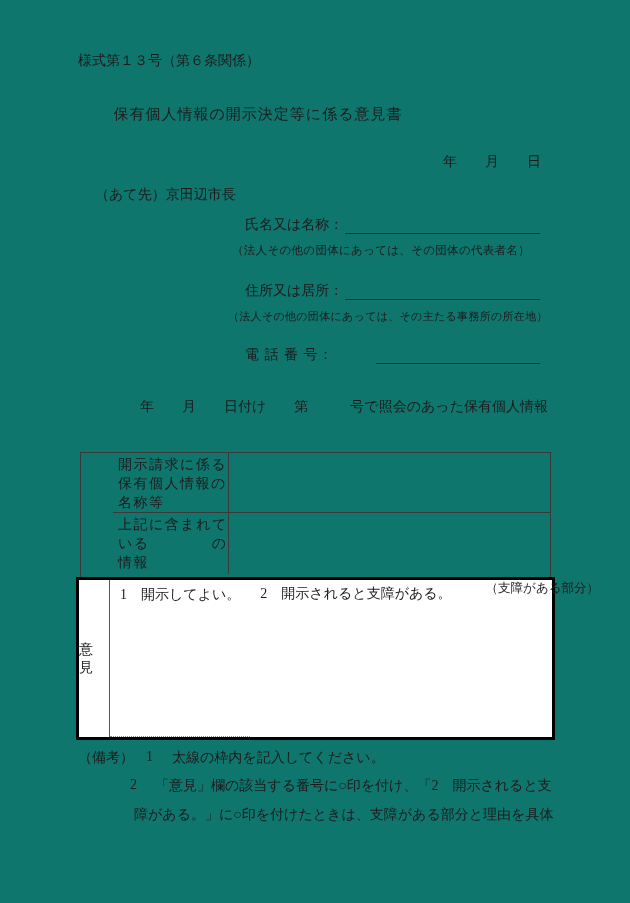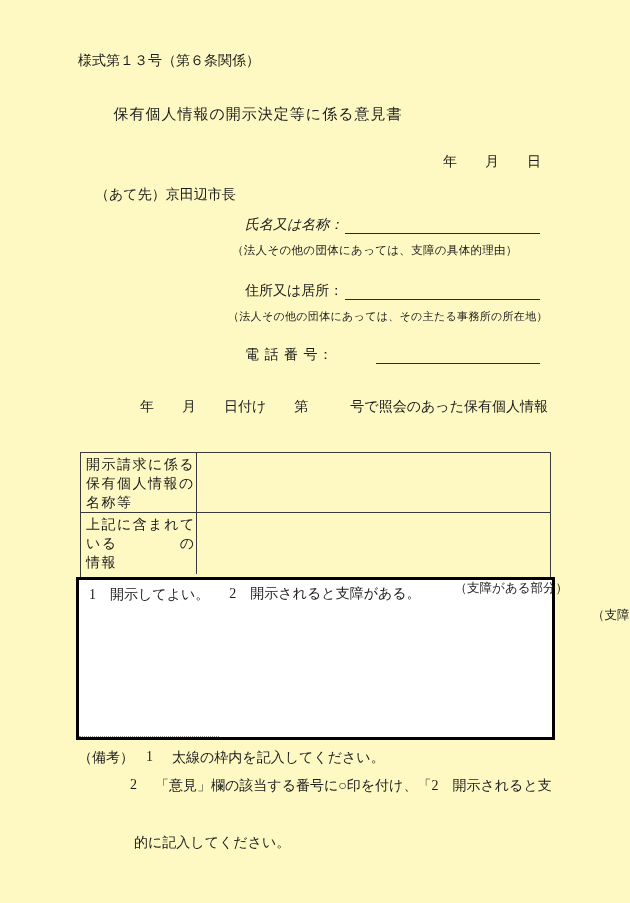--- a/index.html
+++ b/index.html
@@ -1,28 +1,28 @@
 <!DOCTYPE html>
 <html><head>
 <meta charset="utf-8">
 <style>
   html,body { margin:0; padding:0; background:#ffffff; }
   .page {
-    position:relative; width:630px; height:903px; background:#fef9c3;
+    position:relative; width:630px; height:903px; background:#0f766e;
     font-family:"Liberation Serif","DejaVu Serif",serif;
     color:#1b1b1b; font-size:14px; overflow:hidden;
   }
   .abs { position:absolute; white-space:pre; }
   .title { width:516px; text-align:center; letter-spacing:1px; font-size:15px; }
   .small { font-size:11.5px; letter-spacing:0.3px; }
   .field-row { display:flex; align-items:flex-end; height:20px; }
   .fill-line { flex:1; border-bottom:1px solid #2a2a2a; height:16px; margin-left:2px; }
   .phone-label { letter-spacing:1px; }
   
-  .info-table { position:absolute; left:80px; top:452px; width:471px; border:1px solid #3a3a3a; box-sizing:border-box; }
+  .info-table { position:absolute; left:80px; top:452px; width:471px; border:1px solid #3a3a3a; box-sizing:border-box;padding-left:32px; }
   .t-row { display:flex; box-sizing:border-box; }
   .t-row.first { border-bottom:1px solid #3a3a3a; height:60px; }
   .t-row.second { height:64px;flex-direction:column; }
   .hcell { width:116px; box-sizing:border-box; border-right:1px solid #3a3a3a; padding:2px 5px; line-height:19px; letter-spacing:1.5px; }
   .hcell span { display:block; white-space:pre; }
   .vcell { flex:1; }
   
   .opinion-box { position:absolute; left:76px; top:577px; width:479px; height:163px; box-sizing:border-box; border:3px solid #000; display:flex; background:#fff; }
   .op-left { width:119px; box-sizing:border-box; border-right:1px solid #555; display:flex; align-items:center; justify-content:center; letter-spacing:1px; }
   .op-right { flex:1; display:flex; }
@@ -37,25 +37,25 @@
 <div class="page">
 
   <div class="abs" style="left:78px; top:52px;">様式第１３号（第６条関係）</div>
 
   <div class="abs title" style="left:0; top:105px;">保有個人情報の開示決定等に係る意見書</div>
 
   <div class="abs" style="left:0; top:153px; width:541px; text-align:right;">年　　月　　日</div>
 
   <div class="abs" style="left:95px; top:186px;">（あて先）京田辺市長</div>
 
-  <div class="abs field-row" style="left:245px; top:214px; width:295px;font-style:italic;">
+  <div class="abs field-row" style="left:245px; top:214px; width:295px;">
     <span>氏名又は名称：</span>
     <span class="fill-line"></span>
   </div>
-  <div class="abs small" style="left:232px; top:243px;">（法人その他の団体にあっては、支障の具体的理由）</div>
+  <div class="abs small" style="left:232px; top:243px;">（法人その他の団体にあっては、その団体の代表者名）</div>
 
   <div class="abs field-row" style="left:245px; top:280px; width:295px;">
     <span>住所又は居所：</span>
     <span class="fill-line"></span>
   </div>
   <div class="abs small" style="left:228px; top:309px; font-size:11px;">（法人その他の団体にあっては、その主たる事務所の所在地）</div>
 
   <div class="abs field-row" style="left:245px; top:344px; width:295px;gap:40px;">
     <span class="phone-label">電 話 番 号：</span>
     <span class="fill-line"></span>
@@ -76,29 +76,30 @@
       <div class="hcell">
         <span>上記に含まれて</span>
         <span>いる　　　　の</span>
         <span>情報</span>
       </div>
       <div class="vcell"></div>
     </div>
   </div>
 
   <div class="opinion-box">
+    <div class="op-left">意　見</div>
     <div class="op-right">
       <div class="op-opt1">1　開示してよい。</div>
       <div class="op-opt2">2　開示されると支障がある。</div>
       <div class="op-sub">（支障がある部分）</div>
       <div class="op-sub reason">（支障の具体的理由）</div>
     </div>
   </div>
 
   <div class="abs" style="left:78px; top:749px;">（備考）</div>
   <div class="abs" style="left:146px; top:749px;">1</div>
   <div class="abs" style="left:172px; top:749px;">太線の枠内を記入してください。</div>
 
   <div class="abs" style="left:130px; top:777px;">2</div>
   <div class="abs" style="left:155px; top:777px;">「意見」欄の該当する番号に○印を付け、「2　開示されると支</div>
-  <div class="abs" style="left:134px; top:834px;">的に記入してください。</div>
+  <div class="abs" style="left:134px; top:806px;">障がある。」に○印を付けたときは、支障がある部分と理由を具体</div>
 
 </div>
 
 </body></html>

